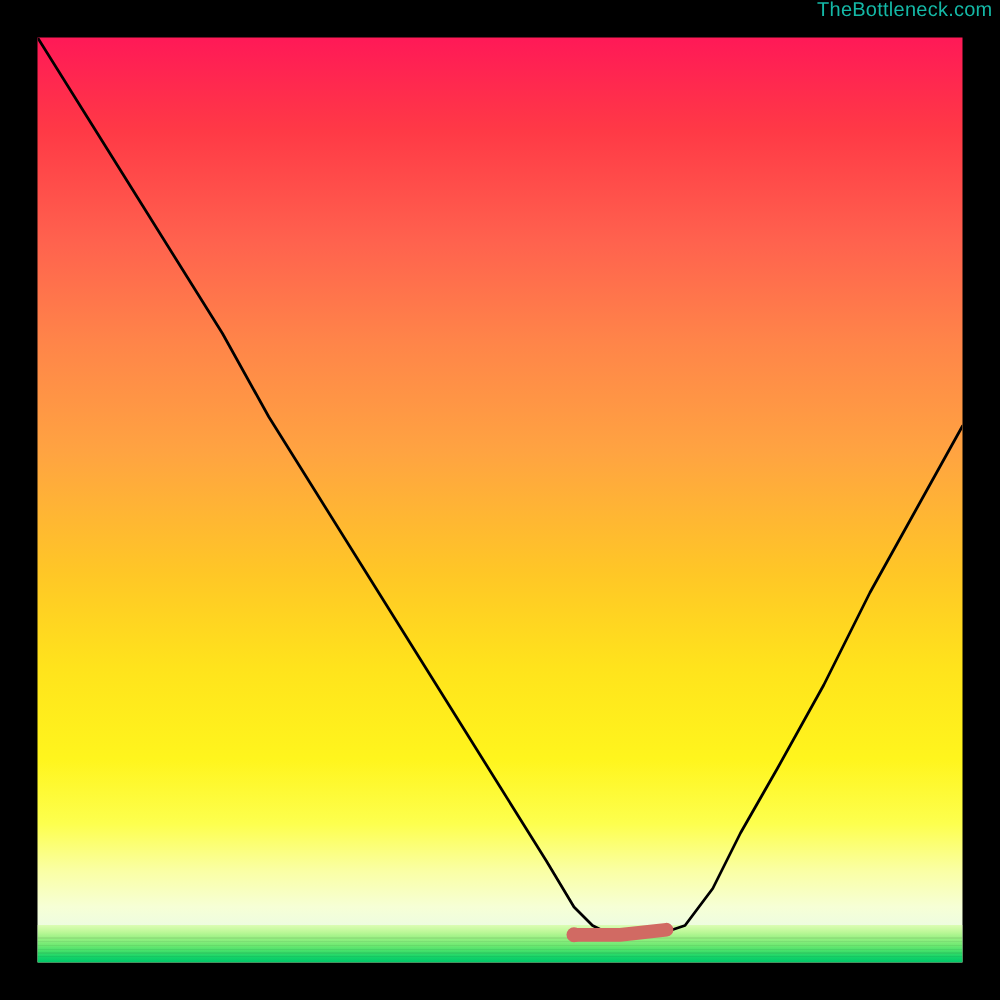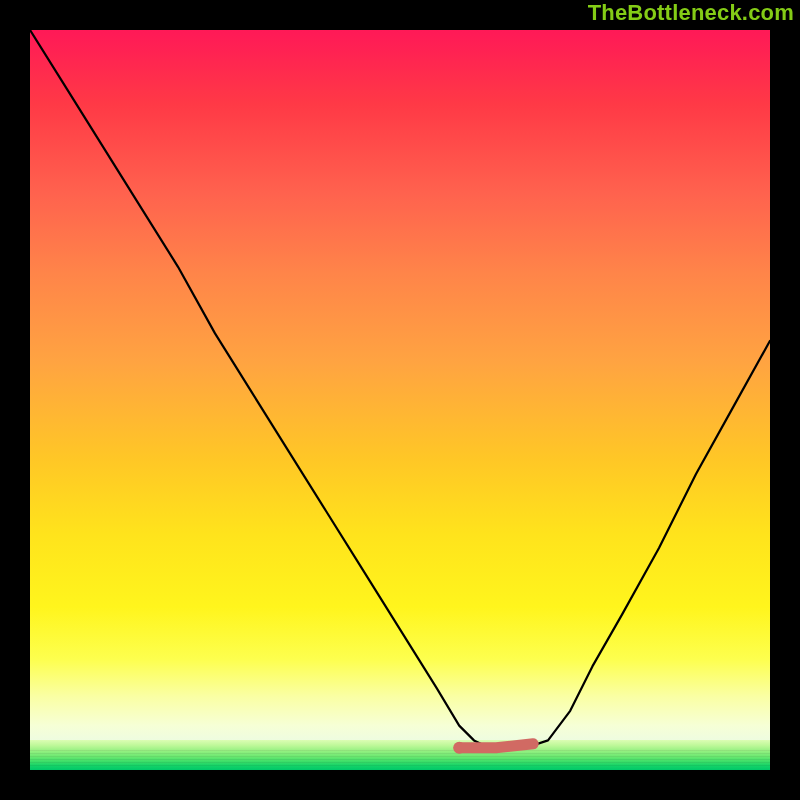--- a/index.html
+++ b/index.html
@@ -14,23 +14,23 @@
   .frame {
     position: relative;
     width: 800px;
     height: 800px;
     background: #000;
   }
   .watermark {
     position: absolute;
     top: 0;
     right: 6px;
-    color: #84cc16;
-    font-size: 22px;
-    font-weight: 700;
+    color: #14b8a6;
+    font-size: 16px;
+    font-weight: 400;
     letter-spacing: 0.2px;
     z-index: 5;
     user-select: none;
   }
   .plot-area {
     position: absolute;
     left: 30px;
     top: 30px;
     width: 740px;
     height: 740px;

